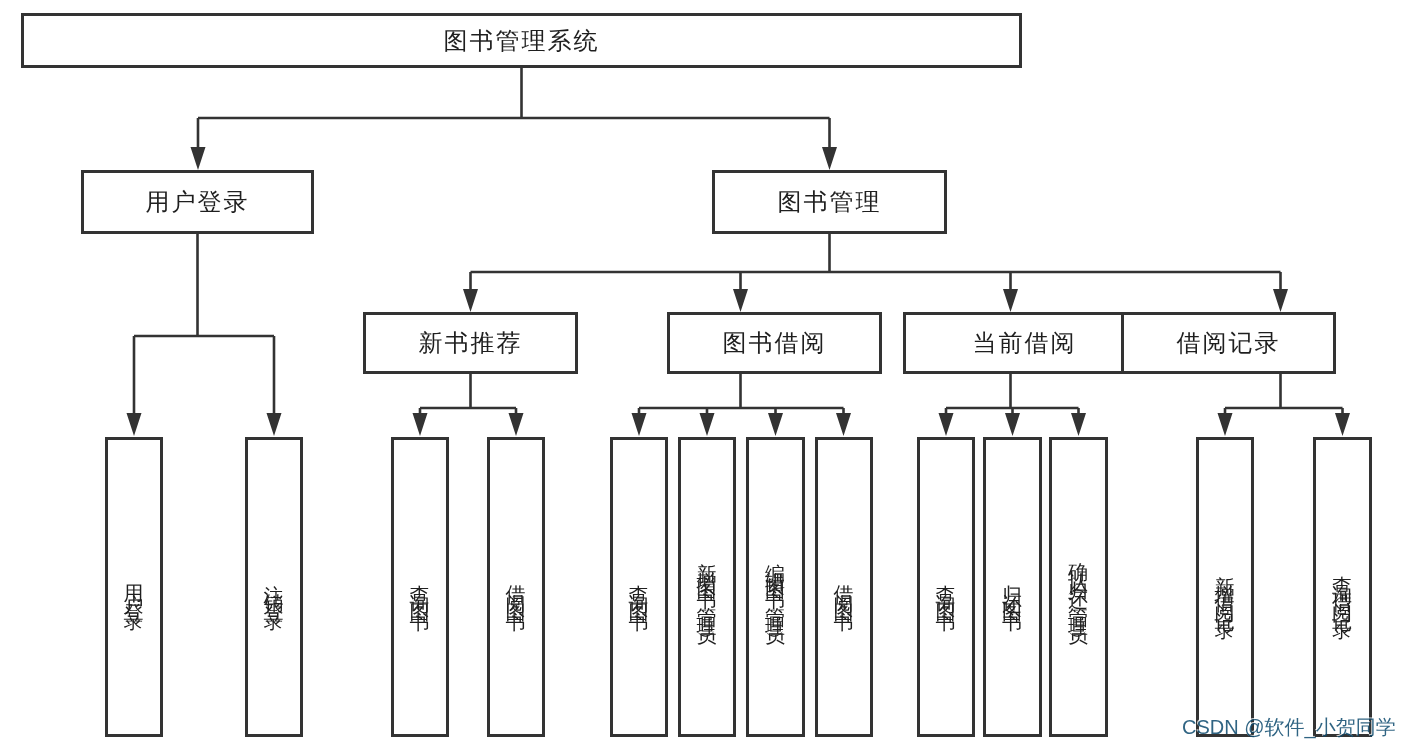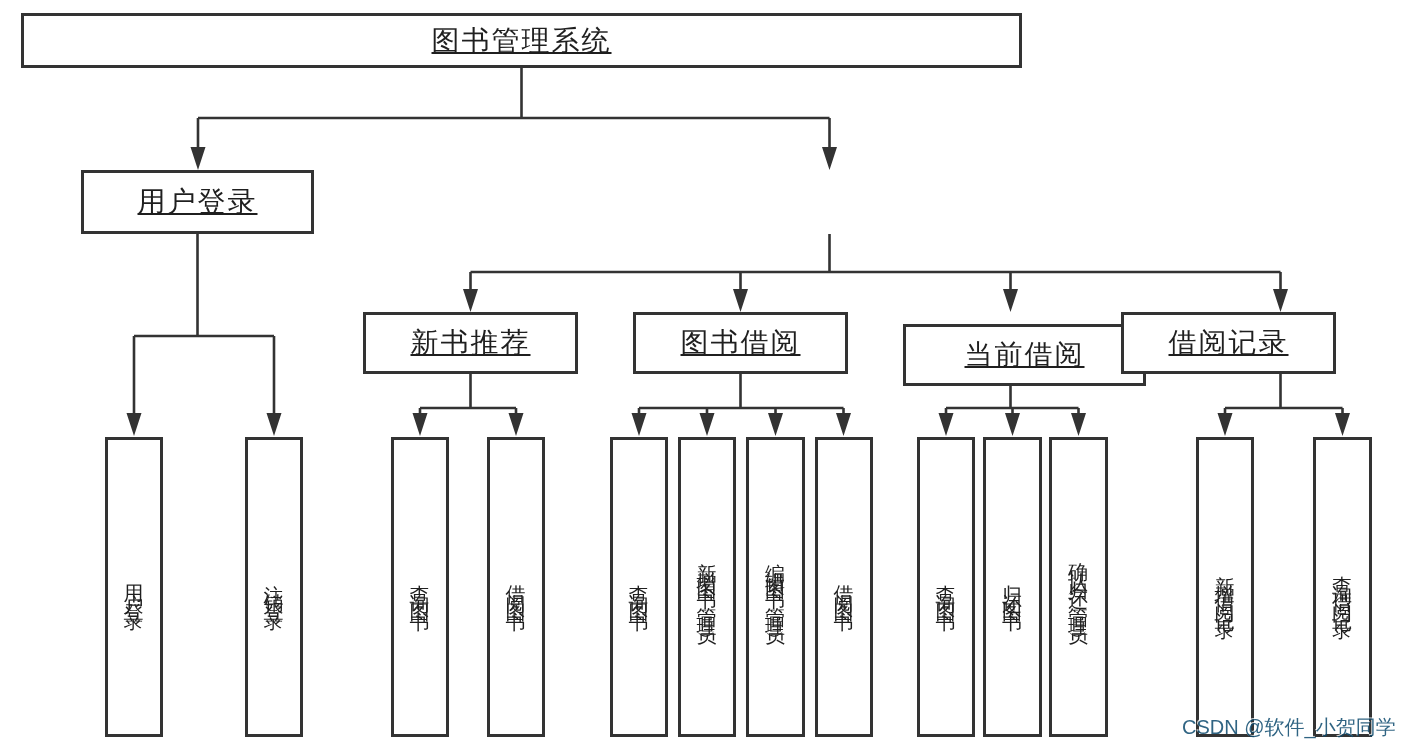--- a/index.html
+++ b/index.html
@@ -27,24 +27,23 @@
     box-sizing: border-box;
     border: 3px solid #333333;
     background: #ffffff;
     color: #1f1f1f;
     display: flex;
     align-items: center;
     justify-content: center;
     z-index: 2;
   }
   .box.h {
-    font-size: 28px;
+    font-size: 24px;
     letter-spacing: 2px;
     white-space: nowrap;
-    text-decoration: underline;
   }
   .box.v {
     writing-mode: vertical-rl;
     text-orientation: mixed;
     font-size: 20px;
     letter-spacing: 9px;
     line-height: 1;
   }
   #watermark {
     position: absolute;
@@ -96,24 +95,25 @@
              M938.5 413 L953.5 413 L946 436 Z
              M1005 413 L1020 413 L1012.5 436 Z
              M1071 413 L1086 413 L1078.5 436 Z
              M1217.5 413 L1232.5 413 L1225 436 Z
              M1335 413 L1350 413 L1342.5 436 Z"></path>
   </svg>
 
   <div class="box h" style="left:21px;top:13px;width:1001px;height:55px">图书管理系统</div>
 
   <div class="box h" style="left:81px;top:170px;width:233px;height:64px">用户登录</div>
+  <div class="box h" style="left:712px;top:170px;width:235px;height:64px">图书管理</div>
 
   <div class="box h" style="left:363px;top:312px;width:215px;height:62px">新书推荐</div>
-  <div class="box h" style="left:633px;top:312px;width:215px;height:62px">图书借阅</div>
-  <div class="box h" style="left:903px;top:324px;width:243px;height:62px">当前借阅</div>
+  <div class="box h" style="left:667px;top:312px;width:215px;height:62px">图书借阅</div>
+  <div class="box h" style="left:903px;top:312px;width:243px;height:62px">当前借阅</div>
   <div class="box h" style="left:1121px;top:312px;width:215px;height:62px">借阅记录</div>
 
   <div class="box v" style="left:105px;top:437px;width:58px;height:300px">用户登录</div>
   <div class="box v" style="left:245px;top:437px;width:58px;height:300px">注销登录</div>
 
   <div class="box v" style="left:391px;top:437px;width:58px;height:300px">查询图书</div>
   <div class="box v" style="left:487px;top:437px;width:58px;height:300px">借阅图书</div>
 
   <div class="box v" style="left:610px;top:437px;width:58px;height:300px">查询图书</div>
   <div class="box v" style="left:678px;top:437px;width:58px;height:300px">新增图书（管理员）</div>

